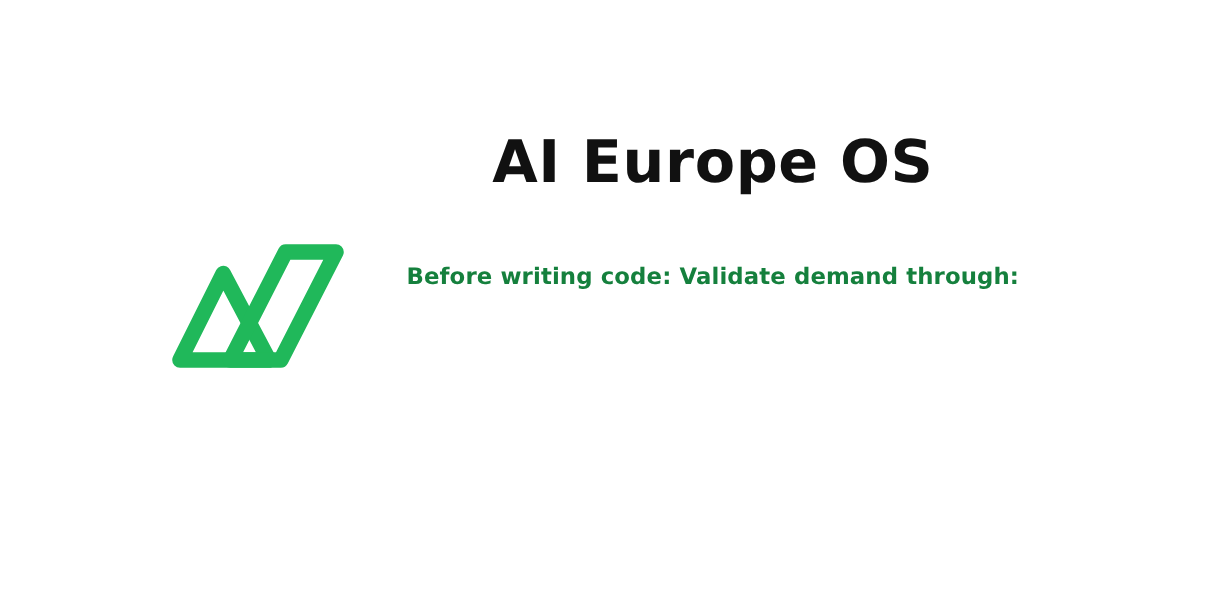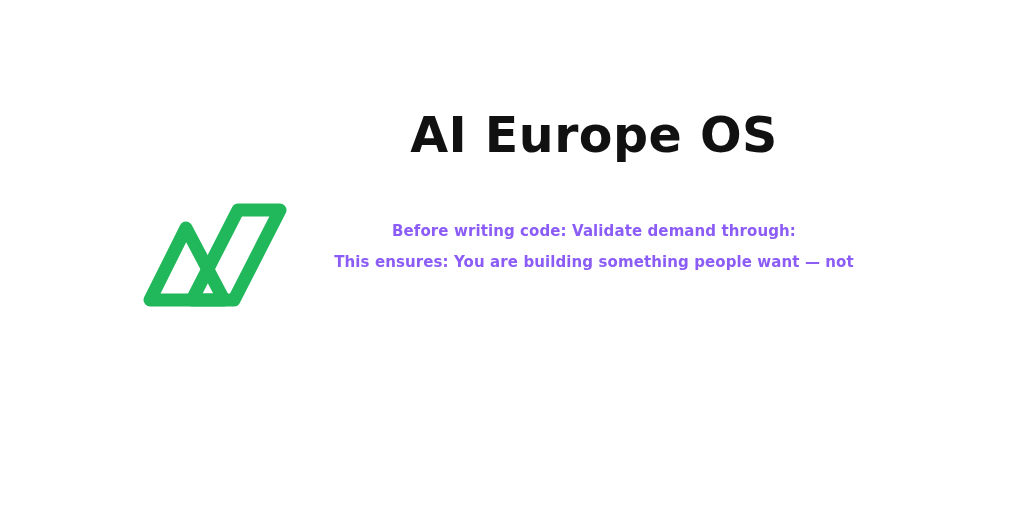--- a/index.html
+++ b/index.html
@@ -48,23 +48,23 @@
     color: #111111;
     line-height: 64px;
     margin: 0;
     white-space: nowrap;
   }
   .body-block {
     margin-top: 48px;
   }
   .body-line {
     font-family: "DejaVu Sans", "Liberation Sans", sans-serif;
-    font-size: 15px;
+    font-size: 19px;
     font-weight: 700;
-    color: #8b5cf6;
+    color: #15803d;
     line-height: 30.5px;
     letter-spacing: 0.1px;
     white-space: nowrap;
   }
 </style>
 </head>
 <body>
 
 <div class="slide">
 
@@ -75,17 +75,16 @@
         <path d="M 110 14 L 152 14 L 106 104 L 64 104 Z"></path>
       </g>
     </svg>
   </div>
 
   <div class="content">
     <h1 class="page-title">AI Europe OS</h1>
 
     <div class="body-block">
       <div class="body-line">Before writing code: Validate demand through:</div>
-      <div class="body-line">This ensures: You are building something people want — not</div>
     </div>
   </div>
 
 </div>
 
 </body></html>

